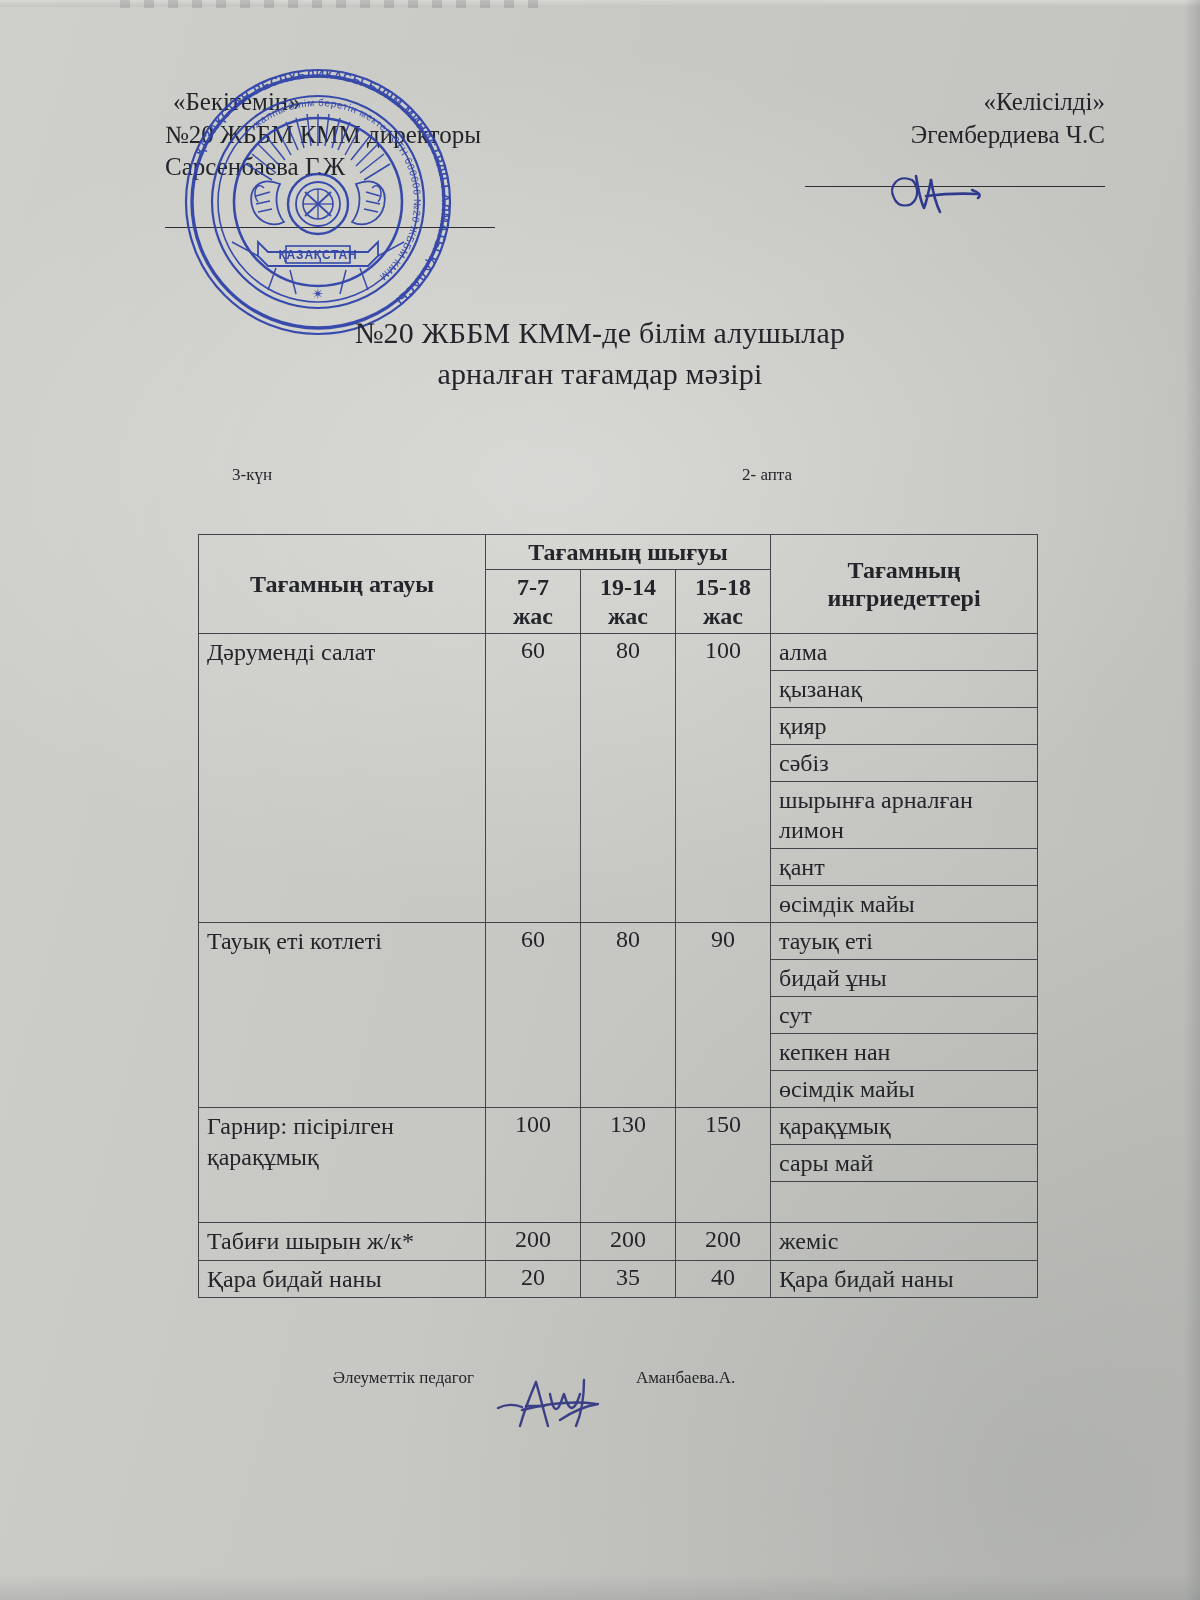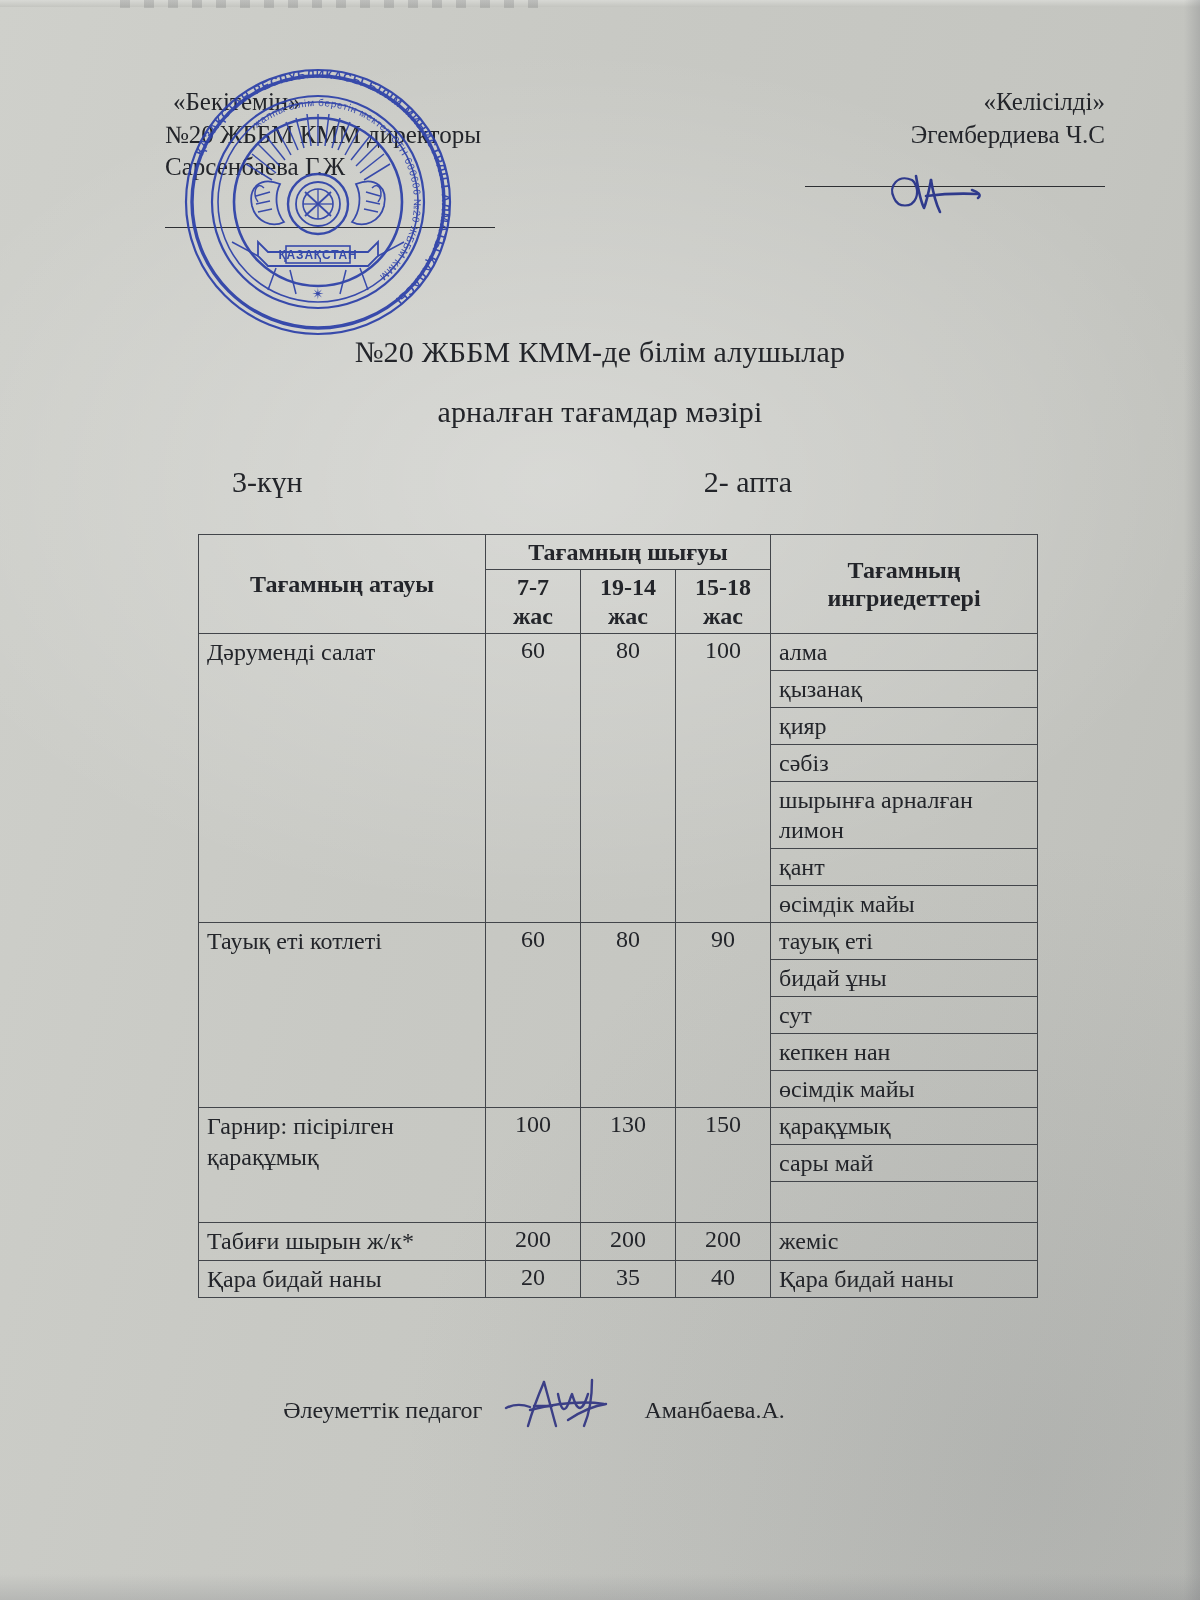--- a/index.html
+++ b/index.html
@@ -93,29 +93,29 @@
 
   
   .doc-title {
     position: absolute;
     top: 312px; left: 0; width: 1200px;
     text-align: center;
     font-size: 30px;
     line-height: 1.38;
     letter-spacing: .2px;
   }
-  .doc-title div { padding: 0 78px; margin-top: 19px; }
+  .doc-title div { padding: 0 78px; }
 
   
   .dayweek {
     position: absolute;
     top: 465px; left: 232px; width: 560px;
     display: flex;
     justify-content: space-between;
-    font-size: 30px;
+    font-size: 17px;
   }
 
   
   .menu-table-wrap {
     position: absolute;
     top: 534px; left: 198px;
     width: 840px;
   }
   table.menu {
     border-collapse: collapse;
@@ -158,22 +158,22 @@
     line-height: 1.25;
   }
   td.ingr.empty { height: 34px; }
 
   
   .footer {
     position: absolute;
     top: 1368px; left: 0; width: 1068px;
     display: flex;
     justify-content: center;
-    align-items: flex-end;
-    font-size: 24px;
+    align-items: flex-start;
+    font-size: 17px;
   }
   .footer .role { margin-right: 18px; }
   .footer .ped-sign { width: 140px; height: 56px; position: relative; top: 6px; }
   .footer .who { margin-left: 4px; }
 </style>
 </head>
 <body>
 
 <div class="paper"></div>
 <div class="edge-top"></div>

